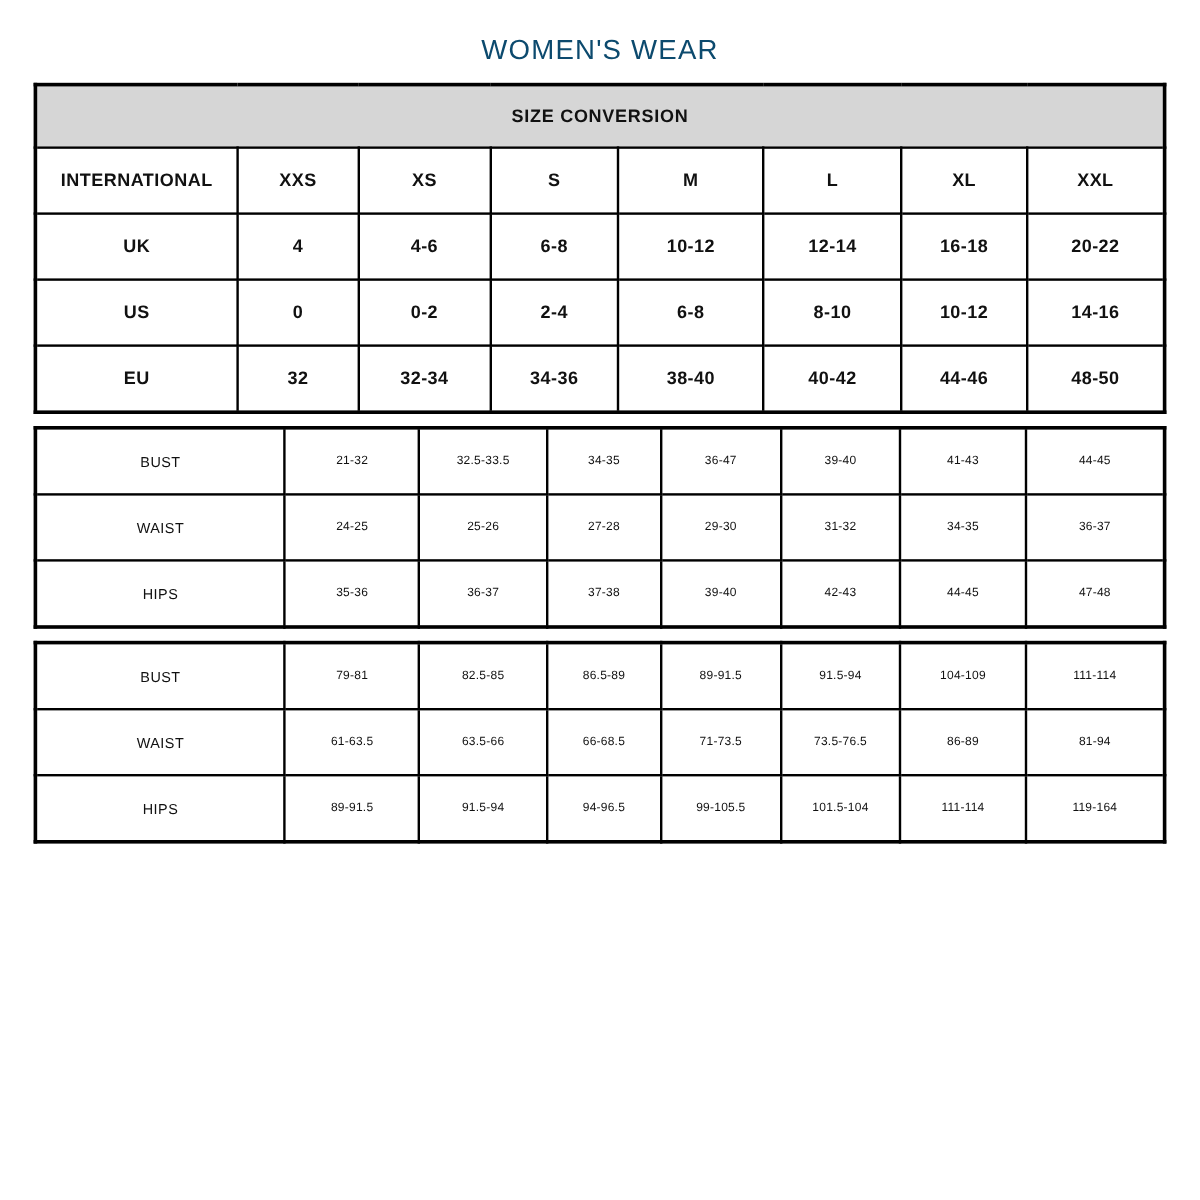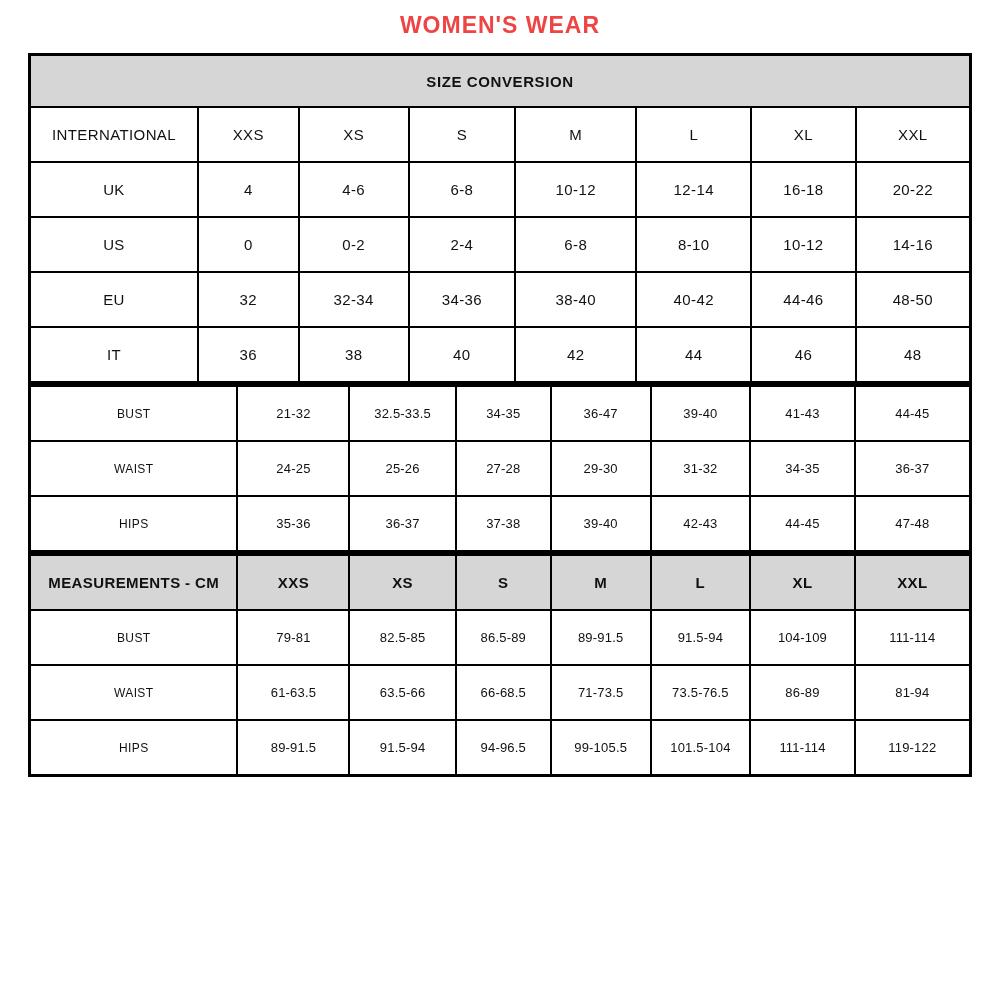--- a/index.html
+++ b/index.html
@@ -10,74 +10,74 @@
     color: #111111;
   }
   .sheet {
     width: 1000px;
     height: 1000px;
     box-sizing: border-box;
     padding: 12px 28px 14px 28px;
     background: #ffffff;
   }
   .page-title {
-    margin: 0 0 14px 0;
+    margin: 16px 0 14px 0;
     text-align: center;
     font-size: 23px;
-    font-weight: bold;
+    font-weight: normal;
     letter-spacing: 1px;
-    color: #ef4444;
+    color: #0c4a6e;
   }
   table {
     width: 100%;
     border-collapse: collapse;
     table-layout: fixed;
     border: 3px solid #000000;
-    margin-bottom: 0;
+    margin-bottom: 10px;
   }
   th, td {
     border: 2px solid #000000;
     text-align: center;
     vertical-align: middle;
     padding: 0 2px;
     overflow: hidden;
     white-space: nowrap;
   }
   
   .conversion .banner-cell {
     background: #d6d6d6;
     height: 50px;
     font-size: 15px;
     font-weight: bold;
     letter-spacing: 0.6px;
   }
   .conversion th, .conversion td {
     height: 53px;
     font-size: 15px;
-    font-weight: normal;
+    font-weight: bold;
     letter-spacing: 0.4px;
   }
   .conversion .banner-cell { font-weight: bold; }
   
   .measure th, .measure td {
     height: 53px;
   }
   .measure .size-row th {
     background: #d6d6d6;
     font-size: 15px;
     font-weight: bold;
     letter-spacing: 0.4px;
   }
   .measure .row-label {
     font-size: 12px;
     font-weight: normal;
     letter-spacing: 0.4px;
   }
   .measure td {
-    font-size: 13px;
+    font-size: 10px;
     font-weight: normal;
     letter-spacing: 0.2px;
   }
 </style>
 </head>
 <body>
 
 <div class="sheet">
 
   <h1 class="page-title">WOMEN'S WEAR</h1>
@@ -132,30 +132,20 @@
         <tr>
           <th class="row-label">EU</th>
           <td>32</td>
           <td>32-34</td>
           <td>34-36</td>
           <td>38-40</td>
           <td>40-42</td>
           <td>44-46</td>
           <td>48-50</td>
         </tr>
-        <tr>
-          <th class="row-label">IT</th>
-          <td>36</td>
-          <td>38</td>
-          <td>40</td>
-          <td>42</td>
-          <td>44</td>
-          <td>46</td>
-          <td>48</td>
-        </tr>
       </tbody>
   </table>
 
   <table class="measure">
     <colgroup>
       <col style="width:22.1%">
       <col style="width:11.9%">
         <col style="width:11.3%">
         <col style="width:10.1%">
       <col style="width:10.6%">
@@ -202,30 +192,20 @@
       <col style="width:22.1%">
       <col style="width:11.9%">
         <col style="width:11.3%">
         <col style="width:10.1%">
       <col style="width:10.6%">
         <col style="width:10.6%">
         <col style="width:11.1%">
         <col style="width:12.3%">
     </colgroup>
     <tbody>
-        <tr class="size-row">
-          <th class="row-label">MEASUREMENTS - CM</th>
-          <th>XXS</th>
-          <th>XS</th>
-          <th>S</th>
-          <th>M</th>
-          <th>L</th>
-          <th>XL</th>
-          <th>XXL</th>
-        </tr>
         <tr>
           <th class="row-label">BUST</th>
           <td>79-81</td>
           <td>82.5-85</td>
           <td>86.5-89</td>
           <td>89-91.5</td>
           <td>91.5-94</td>
           <td>104-109</td>
           <td>111-114</td>
         </tr>
@@ -240,18 +220,18 @@
           <td>81-94</td>
         </tr>
         <tr>
           <th class="row-label">HIPS</th>
           <td>89-91.5</td>
           <td>91.5-94</td>
           <td>94-96.5</td>
           <td>99-105.5</td>
           <td>101.5-104</td>
           <td>111-114</td>
-          <td>119-122</td>
+          <td>119-164</td>
         </tr>
       </tbody>
   </table>
 
 </div>
 
 </body></html>

